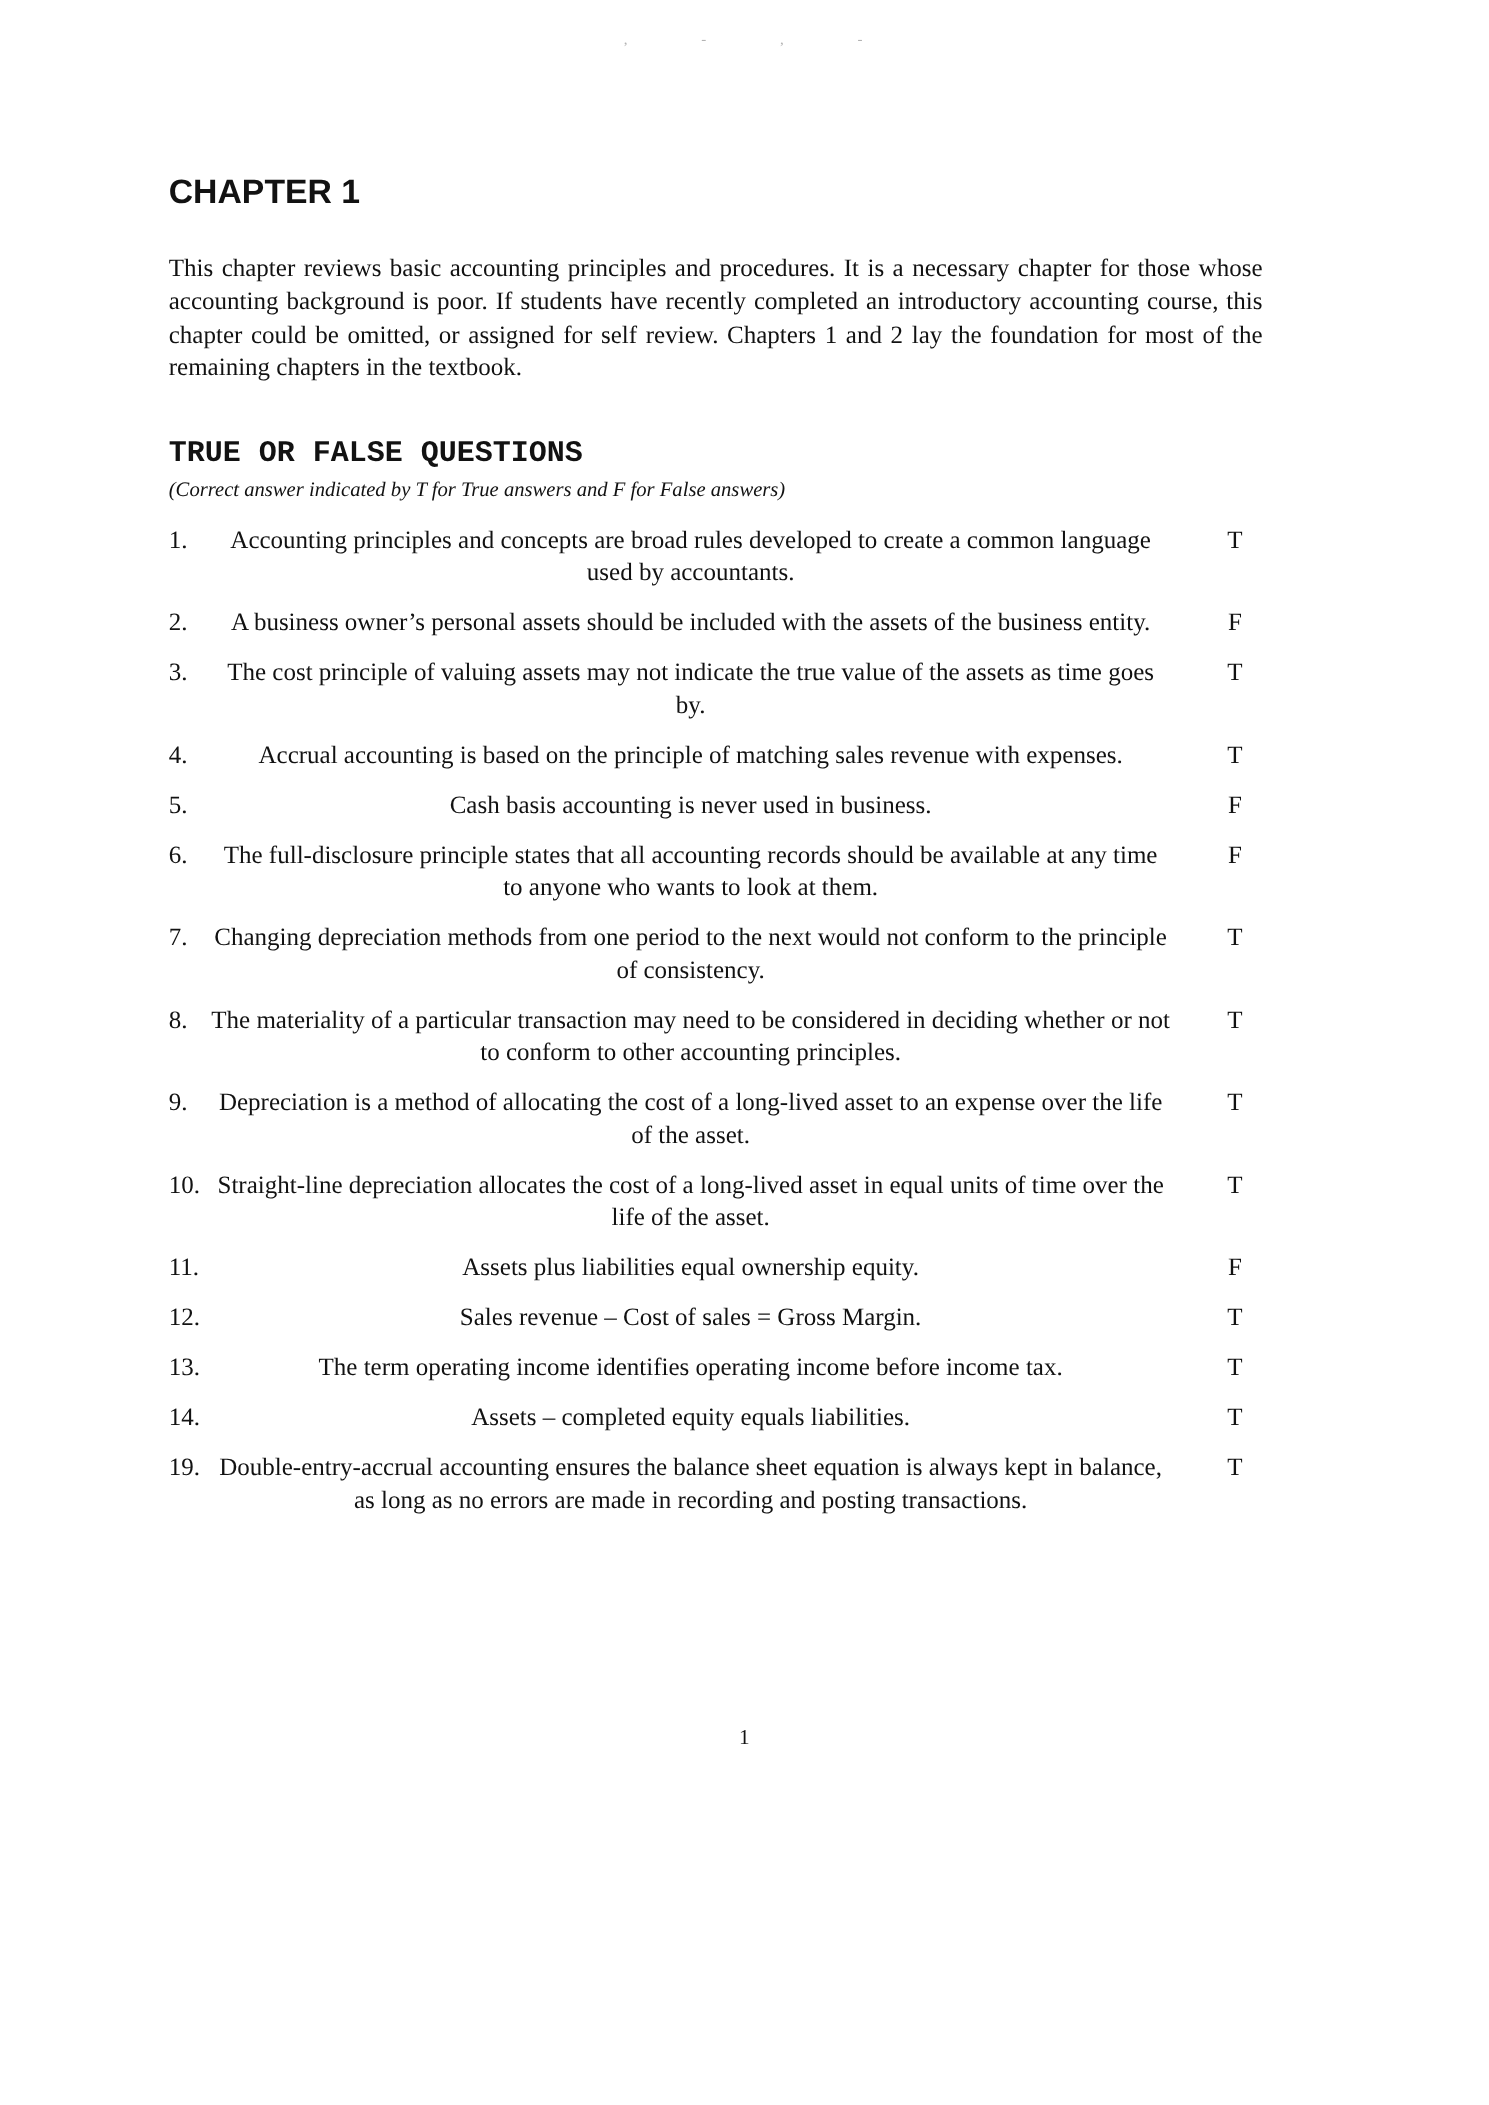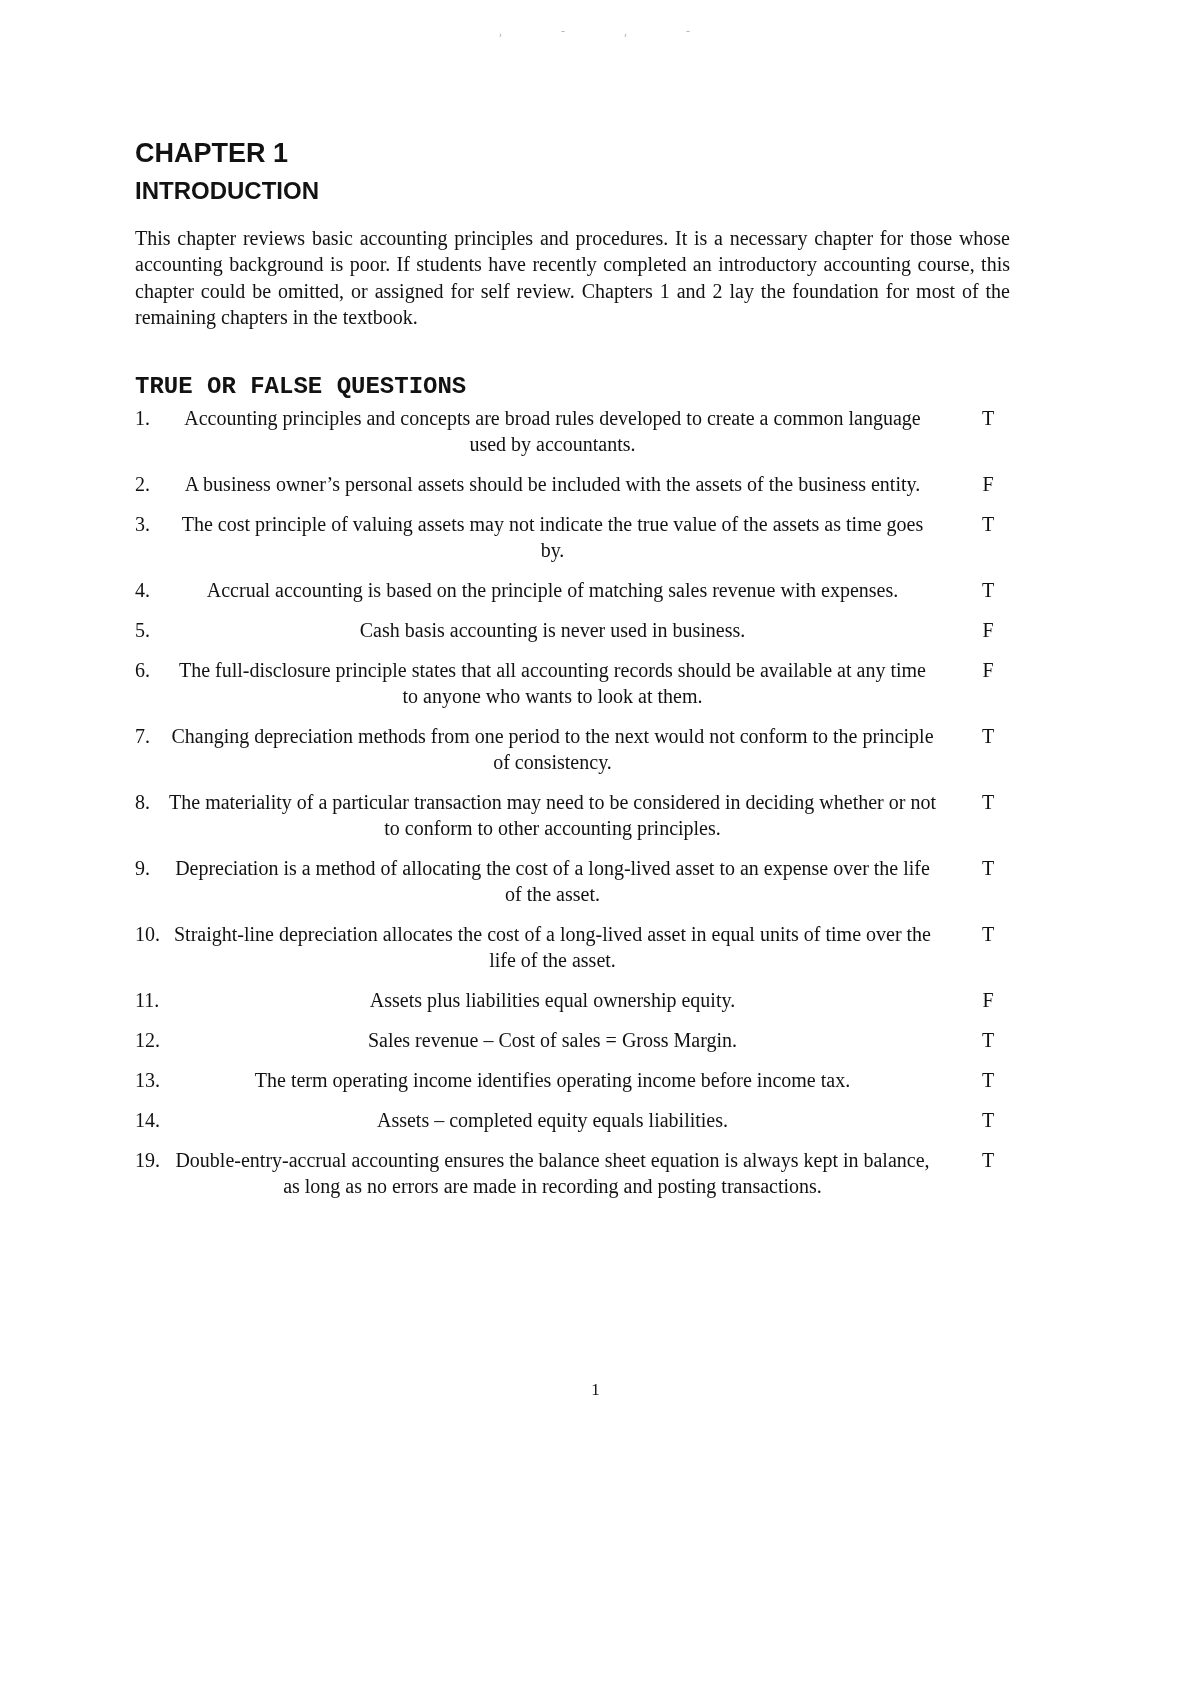--- a/index.html
+++ b/index.html
@@ -30,21 +30,21 @@
     user-select: none;
   }
   .content {
     padding: 138px 181px 0 135px;
     box-sizing: border-box;
   }
   .chapter-heading {
     font-family: "Liberation Sans", sans-serif;
     font-weight: bold;
     font-size: 27px;
-    margin: 0 0 8px 0;
+    margin: 0 0 33px 0;
   }
   .title-rule-wrap {
     border-bottom: 2px solid #161616;
     padding-bottom: 3px;
   }
   .doc-title {
     font-family: "Liberation Sans", sans-serif;
     font-weight: bold;
     font-size: 24px;
     text-align: center;
@@ -109,26 +109,26 @@
 
 <div class="page">
 
   <div class="scan-artifact">, - , -</div>
 
   <div class="content">
 
     <h1 class="chapter-heading">CHAPTER 1</h1>
 
 
-    <h2 class="intro-heading">INTRODUCTION</h2>
 
     <p class="intro-body">This chapter reviews basic accounting principles and procedures. It is a necessary chapter for those whose accounting background is poor. If students have recently completed an introductory accounting course, this chapter could be omitted, or assigned for self review. Chapters 1 and 2 lay the foundation for most of the remaining chapters in the textbook.</p>
 
     <h2 class="tf-heading">TRUE OR FALSE QUESTIONS</h2>
 
+    <p class="tf-note">(Correct answer indicated by T for True answers and F for False answers)</p>
 
     <div class="question-list">
         <div class="q">
           <div class="q-num">1.</div>
           <div class="q-text">Accounting principles and concepts are broad rules developed to create a common language used by accountants.</div>
           <div class="q-ans">T</div>
         </div>
         <div class="q">
           <div class="q-num">2.</div>
           <div class="q-text">A business owner’s personal assets should be included with the assets of the business entity.</div>

